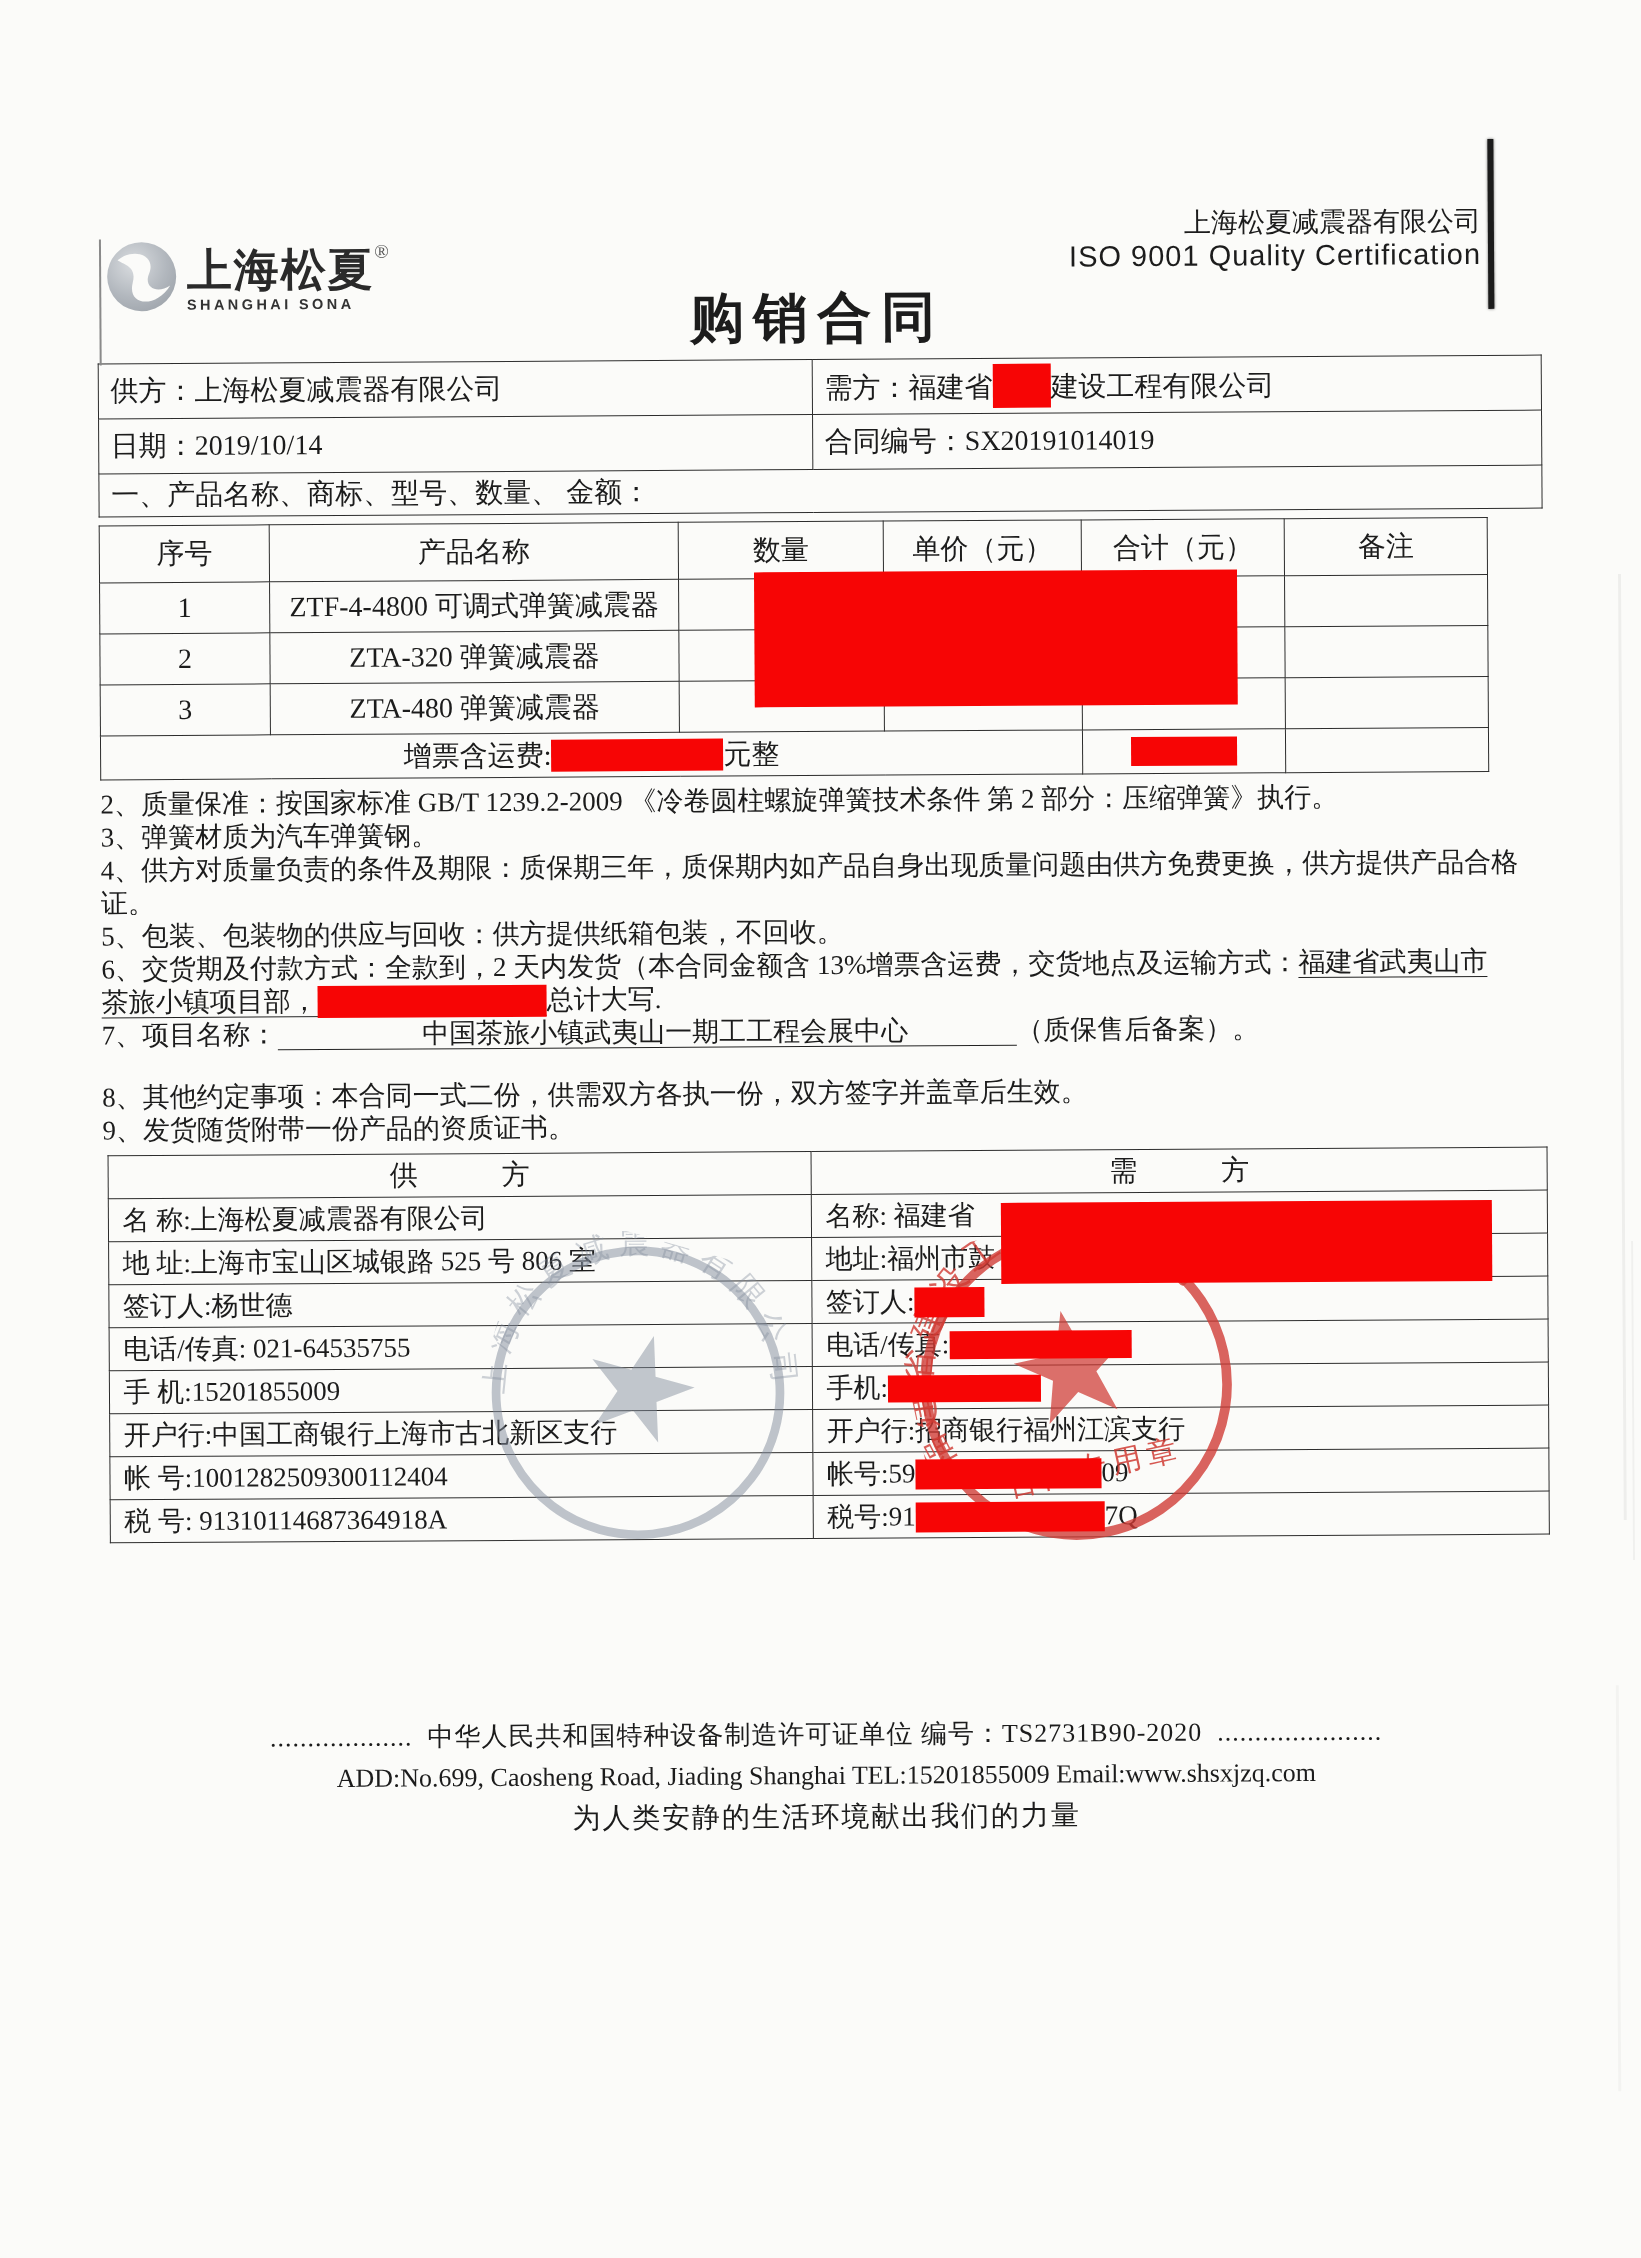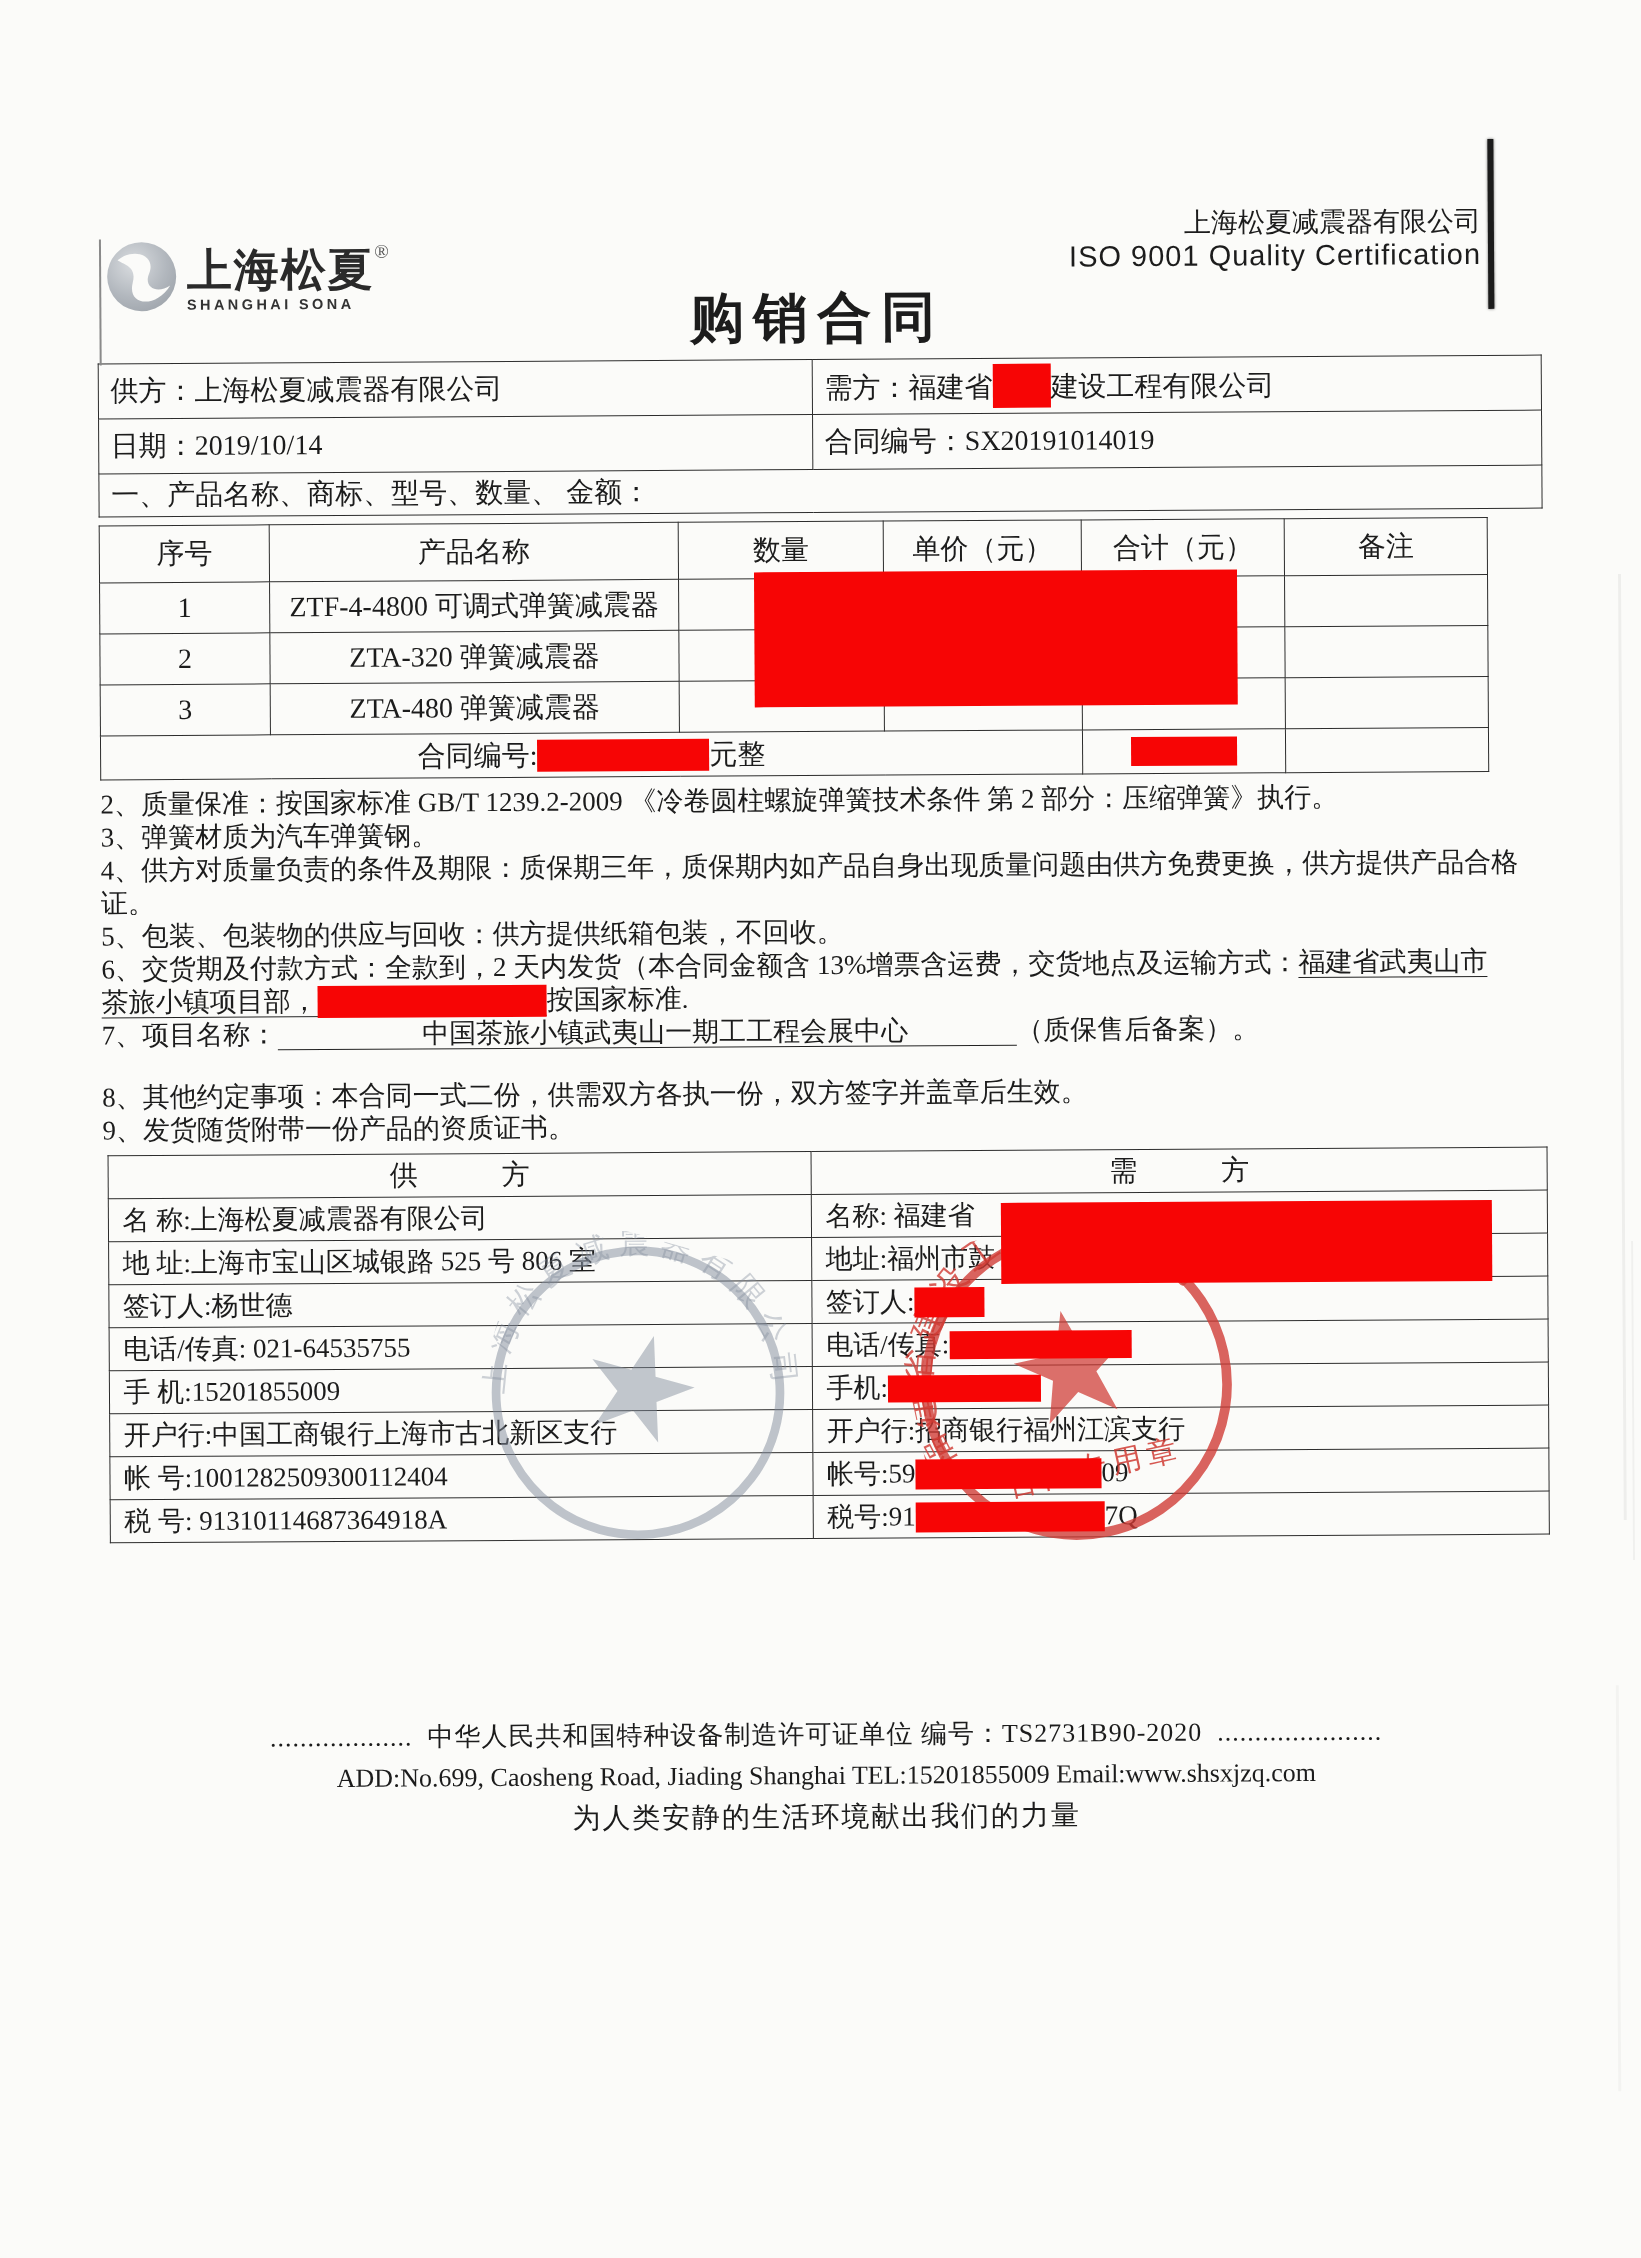--- a/index.html
+++ b/index.html
@@ -157,37 +157,37 @@
       <tr>
         <td>3</td>
         <td>ZTA-480 弹簧减震器</td>
         <td></td>
         <td></td>
         <td></td>
         <td></td>
       </tr>
       <tr class="totals">
         <td colspan="4">
-          <span>合同编号:</span><span class="rd" style="width:172px;height:32px;vertical-align:-7.7px;"></span><span>元整</span>
+          <span>增票含运费:</span><span class="rd" style="width:172px;height:32px;vertical-align:-7.7px;"></span><span>元整</span>
         </td>
         <td><span class="rd" style="width:106px;height:29px;vertical-align:-5.8px;"></span></td>
         <td></td>
       </tr>
     </tbody>
       </table>
 
     <div class="rd-abs" style="left:756px;top:572px;width:483px;height:135px;"></div>
 
     <div class="clauses">
       <p>2、质量保准：按国家标准 GB/T 1239.2-2009 《冷卷圆柱螺旋弹簧技术条件 第 2 部分：压缩弹簧》执行。</p>
       <p>3、弹簧材质为汽车弹簧钢。</p>
       <p>4、供方对质量负责的条件及期限：质保期三年，质保期内如产品自身出现质量问题由供方免费更换，供方提供产品合格证。</p>
       <p>5、包装、包装物的供应与回收：供方提供纸箱包装，不回收。</p>
       <p><span>6、交货期及付款方式：全款到，2 天内发货（本合同金额含 13%增票含运费，交货地点及运输方式：</span><span class="ul">福建省武夷山市</span><br>
-        <span class="ul"><span>茶旅小镇项目部，</span><span class="rd" style="width:229px;height:32px;vertical-align:-7.7px;"></span></span><span>按国家标准.</span>
+        <span class="ul"><span>茶旅小镇项目部，</span><span class="rd" style="width:229px;height:32px;vertical-align:-7.7px;"></span></span><span>总计大写.</span>
       </p>
       <p><span>7、项目名称：</span><span class="u7">中国茶旅小镇武夷山一期工工程会展中心</span><span>（质保售后备案）。</span></p>
       <div class="clause-gap"></div>
       <p>8、其他约定事项：本合同一式二份，供需双方各执一份，双方签字并盖章后生效。</p>
       <p>9、发货随货附带一份产品的资质证书。</p>
     </div>
 
     <table class="parties-table">
       <colgroup>
           <col style="width:703px">

